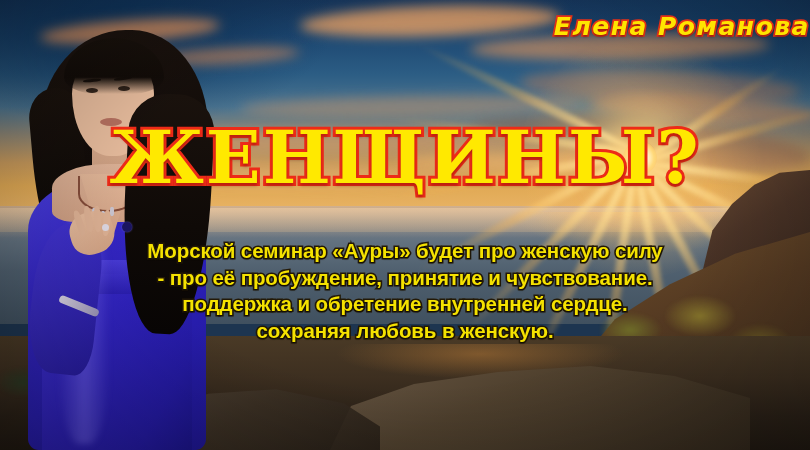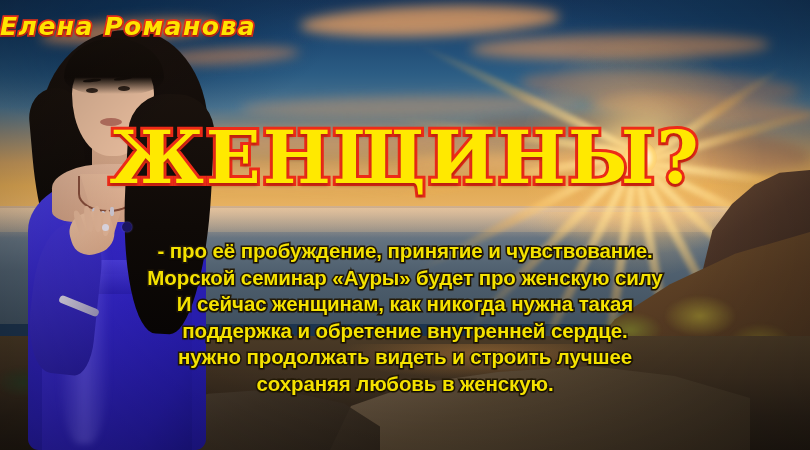--- a/index.html
+++ b/index.html
@@ -247,21 +247,21 @@
   .p1{left:86px;top:184px;} .p2{left:95px;top:187px;} .p3{left:104px;top:183px;}
   .w-ring{position:absolute;left:96px;top:200px;width:7px;height:7px;background:#dcd7e2;border-radius:50%;}
   .w-cuff{
     position:absolute;left:52px;top:278px;width:42px;height:8px;
     background:linear-gradient(to right,#d9d4e4,#9b95b8);border-radius:4px;transform:rotate(22deg);
   }
   .w-brooch{position:absolute;left:116px;top:198px;width:10px;height:10px;background:#1b1560;border-radius:50%;box-shadow:0 0 2px #5f57c8;}
 
   
   .author{
-    position:absolute;left:0;top:12px;width:810px;text-align:left;
+    position:absolute;left:0;top:12px;width:810px;text-align:right;
     font-family:"DejaVu Sans", sans-serif;
     font-style:italic;font-weight:700;font-size:25px;letter-spacing:1.5px;
     color:#FFE400;
     -webkit-text-stroke:3.5px #E53017;
     paint-order:stroke fill;
     text-shadow:0 2px 2px rgba(80,10,0,.45);
   }
   .title{
     position:absolute;left:0;width:810px;text-align:center;
     font-family:"DejaVu Serif", serif;
@@ -377,21 +377,19 @@
     <div class="w-brooch"></div>
   </div>
 
   <div class="vignette"></div>
 
   <div class="author">Елена Романова</div>
 
   <div class="title l2">ЖЕНЩИНЫ?</div>
 
   <div class="body-text">
+    <span class="line">Морской семинар «Ауры» будет про женскую силу</span>
     <span class="line">- про её пробуждение, принятие и чувствование.</span>
-    <span class="line">Морской семинар «Ауры» будет про женскую силу</span>
-    <span class="line">И сейчас женщинам, как никогда нужна такая</span>
     <span class="line">поддержка и обретение внутренней сердце.</span>
-    <span class="line">нужно продолжать видеть и строить лучшее</span>
     <span class="line">сохраняя любовь в женскую.</span>
   </div>
 
 </div>
 
 </body></html>

